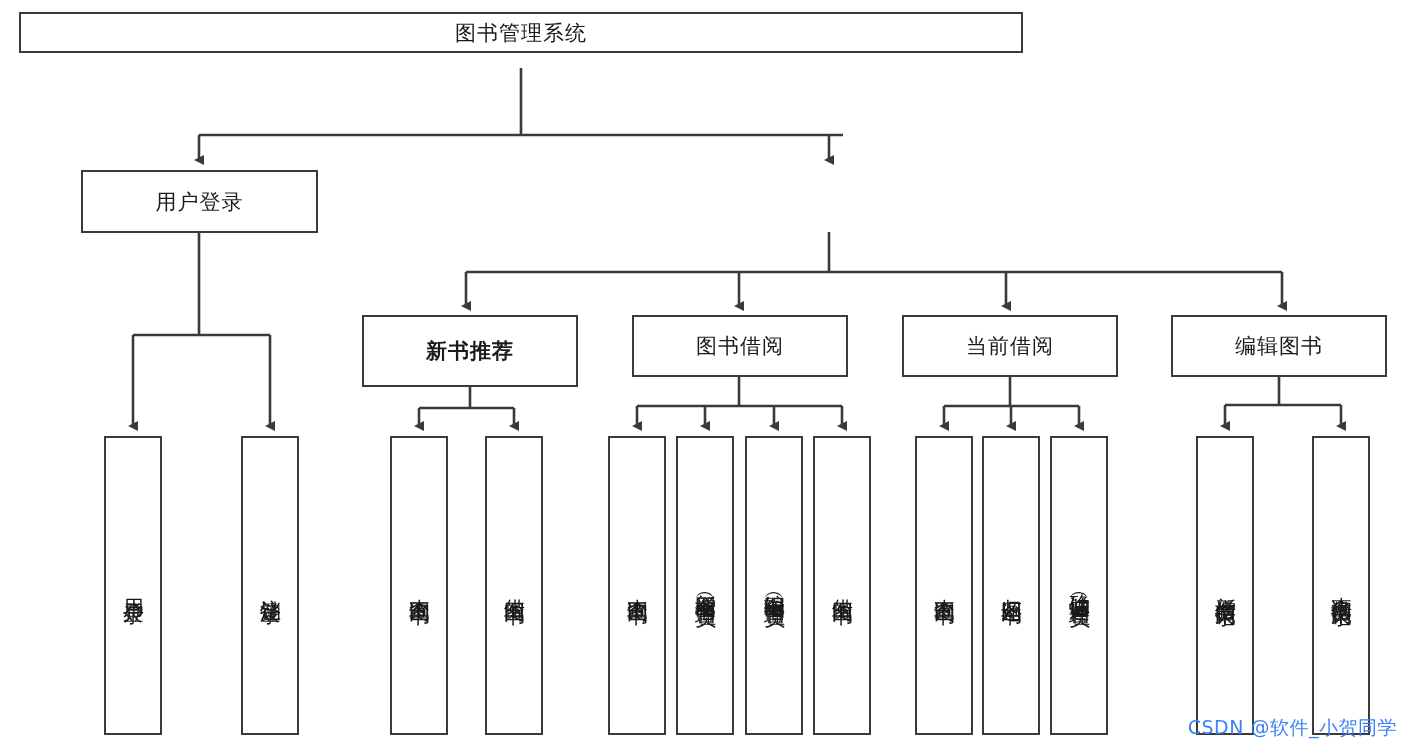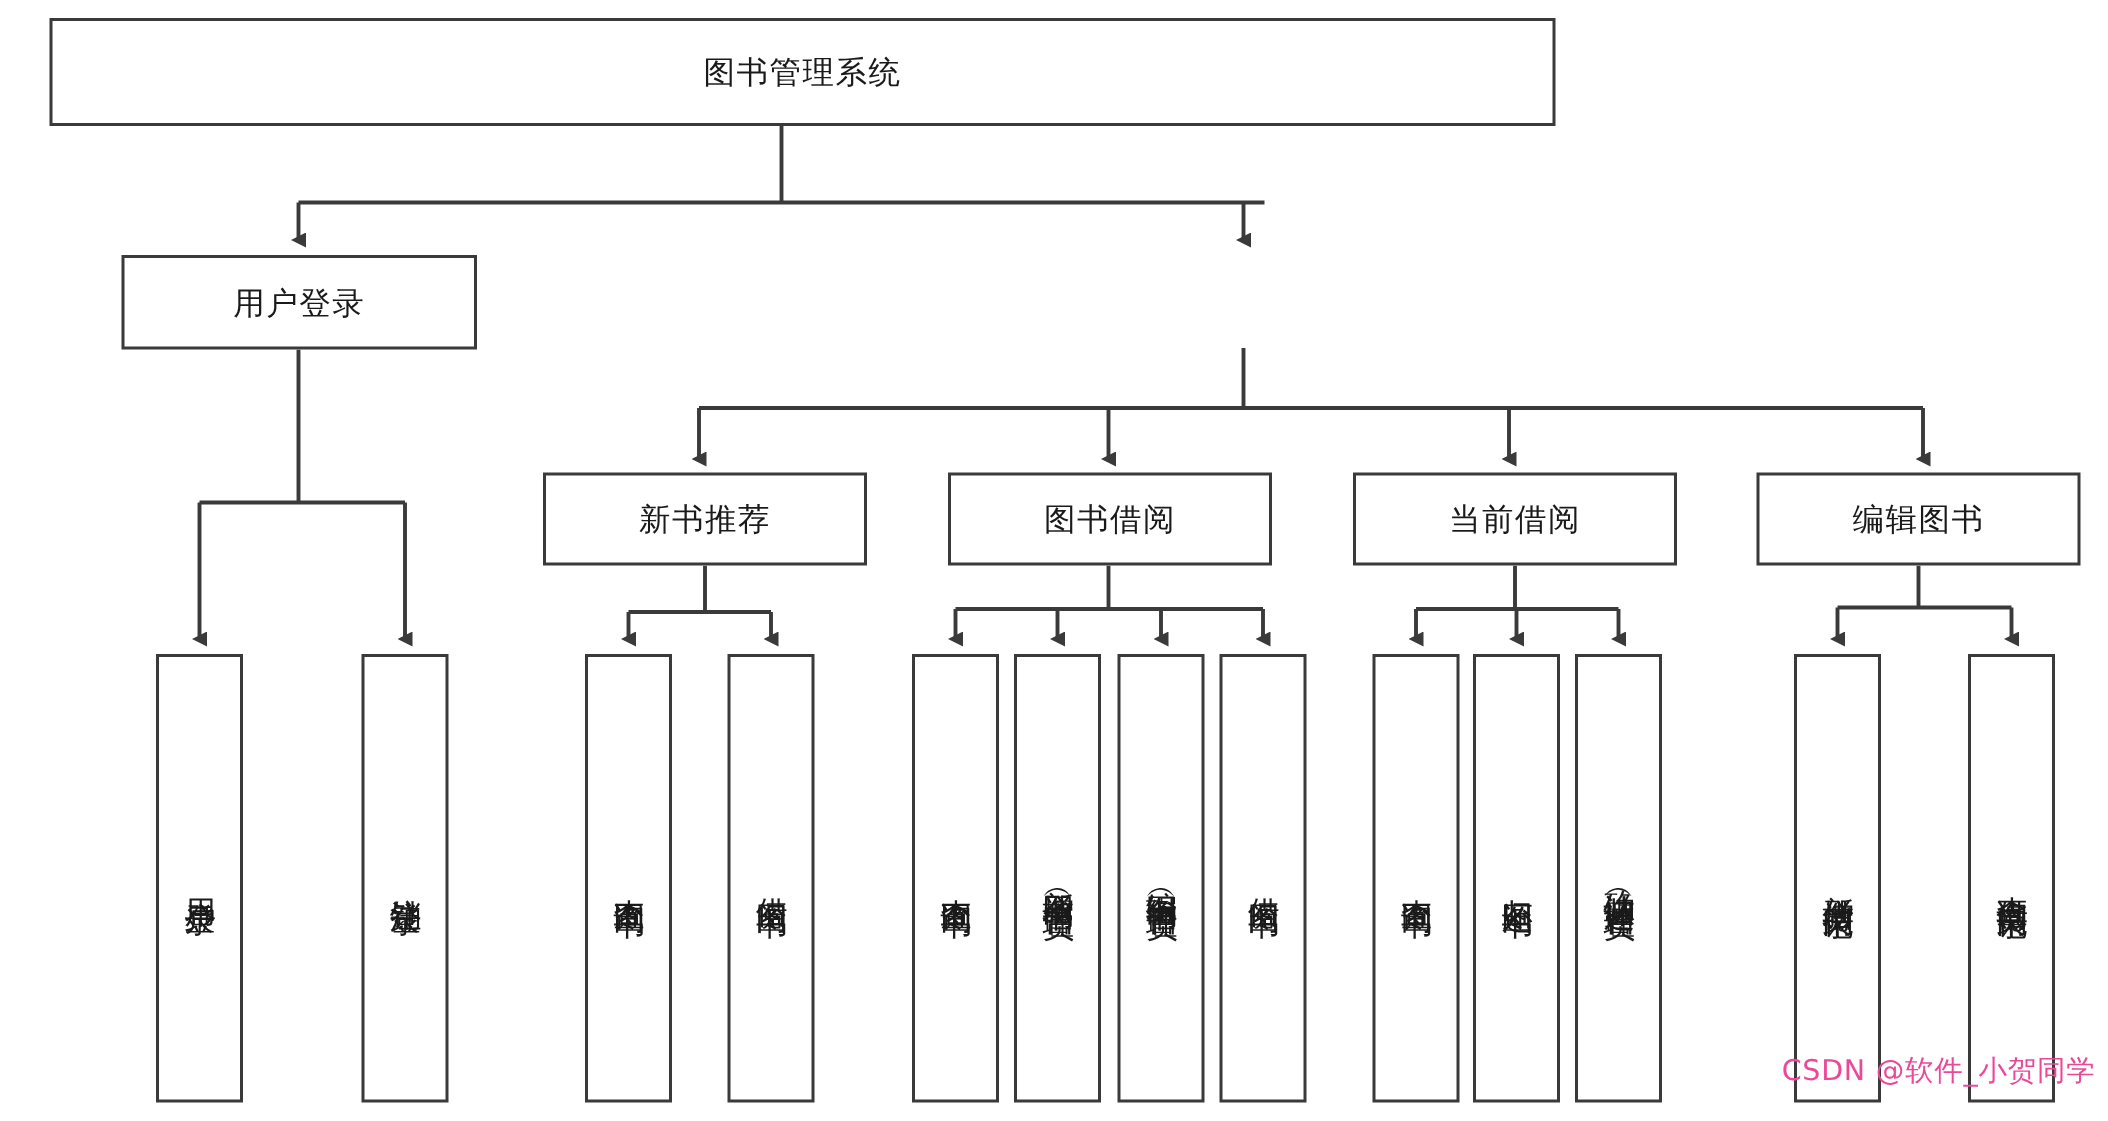--- a/index.html
+++ b/index.html
@@ -50,23 +50,23 @@
     position: absolute;
     left: 0;
     top: 0;
     width: 1405px;
     height: 747px;
     pointer-events: none;
   }
   .watermark {
     position: absolute;
     right: 8px;
-    bottom: 20px;
+    bottom: 6px;
     font-size: 19px;
-    color: #ec4899;
+    color: #3b82f6;
     letter-spacing: 0.5px;
     white-space: nowrap;
   }
 </style>
 </head>
 <body>
 
 <div id="canvas">
 
   <svg class="edges" viewBox="0 0 1405 747" width="1405" height="747">
@@ -112,29 +112,29 @@
       <path d="M1011,406 L1011,426" marker-end="url(#arrow)"></path>
       <path d="M1079,406 L1079,426" marker-end="url(#arrow)"></path>
 
       <path d="M1279,377 L1279,405"></path>
       <path d="M1225,405 L1341,405"></path>
       <path d="M1225,405 L1225,426" marker-end="url(#arrow)"></path>
       <path d="M1341,405 L1341,426" marker-end="url(#arrow)"></path>
     </g>
   </svg>
 
-  <div class="node h" style="left:19px; top:12px; width:1004px; height:72px;margin-left:14px;">
+  <div class="node h" style="left:19px; top:12px; width:1004px; height:41px;">
     <span>图书管理系统</span>
   </div>
 
   <div class="node h" style="left:81px; top:170px; width:237px; height:63px;">
     <span>用户登录</span>
   </div>
 
-  <div class="node h" style="left:362px; top:315px; width:216px; height:62px;">
+  <div class="node h" style="left:362px; top:315px; width:216px; height:72px;font-weight:bold;">
     <span>新书推荐</span>
   </div>
   <div class="node h" style="left:902px; top:315px; width:216px; height:62px;">
     <span>当前借阅</span>
   </div>
   <div class="node h" style="left:632px; top:315px; width:216px; height:62px;">
     <span>图书借阅</span>
   </div>
   <div class="node h" style="left:1171px; top:315px; width:216px; height:62px;">
     <span>编辑图书</span>

